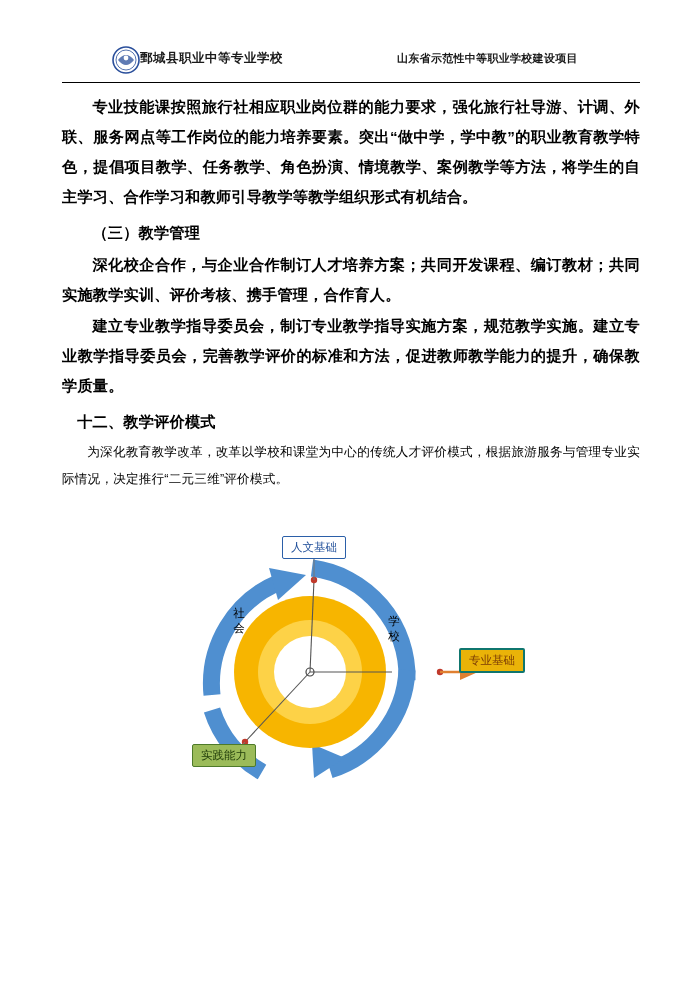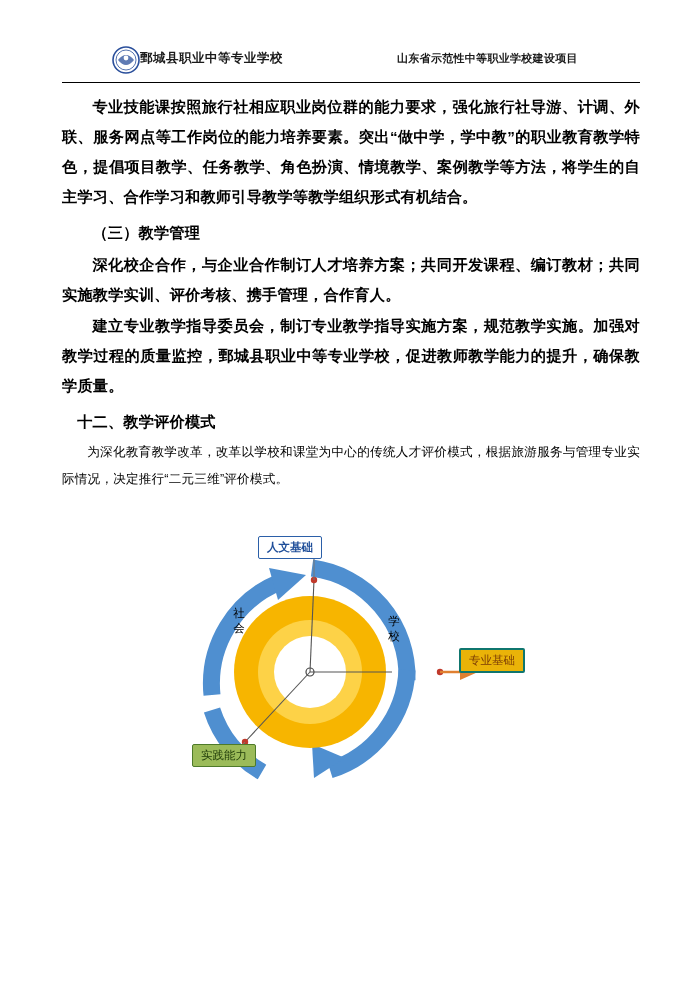--- a/index.html
+++ b/index.html
@@ -118,26 +118,25 @@
     font-family: "Liberation Sans", "DejaVu Sans", sans-serif;
     font-size: 11.5px;
     color: #000;
     text-align: center;
     box-sizing: border-box;
     padding: 3px 8px;
     border-radius: 2px;
     white-space: nowrap;
   }
   .lbl-humanities {
-    left: 196px;
+    left: 220px;
     top: 16px;
     border: 1px solid #2b5fa8;
     background: #ffffff;
     color: #1f4e99;
-    font-weight: bold;
   }
   .lbl-professional {
     left: 397px;
     top: 128px;
     border: 2px solid #0f766e;
     background: #eab308;
     color: #7a3b06;
   }
   .lbl-practice {
     left: 130px;
@@ -184,21 +183,21 @@
     </span>
     <span class="header-school">鄄城县职业中等专业学校</span>
     <span class="header-project">山东省示范性中等职业学校建设项目</span>
     <div class="header-rule"></div>
   </div>
 
   <div class="content">
     <p class="body">专业技能课按照旅行社相应职业岗位群的能力要求，强化旅行社导游、计调、外联、服务网点等工作岗位的能力培养要素。突出“做中学，学中教”的职业教育教学特色，提倡项目教学、任务教学、角色扮演、情境教学、案例教学等方法，将学生的自主学习、合作学习和教师引导教学等教学组织形式有机结合。</p>
     <p class="heading">（三）教学管理</p>
     <p class="body">深化校企合作，与企业合作制订人才培养方案；共同开发课程、编订教材；共同实施教学实训、评价考核、携手管理，合作育人。</p>
-    <p class="body">建立专业教学指导委员会，制订专业教学指导实施方案，规范教学实施。加强对教学过程的质量监控，鄄城县职业中等专业学校，促进教师教学能力的提升，确保教学质量。</p>
+    <p class="body">建立专业教学指导委员会，制订专业教学指导实施方案，规范教学实施。建立专业教学指导委员会，完善教学评价的标准和方法，促进教师教学能力的提升，确保教学质量。</p>
     <p class="heading flush">十二、教学评价模式</p>
     <p class="small">为深化教育教学改革，改革以学校和课堂为中心的传统人才评价模式，根据旅游服务与管理专业实际情况，决定推行“二元三维”评价模式。</p>
   </div>
 
   <div class="figure">
 
     <svg width="578" height="300" viewBox="0 0 578 300">
 
       <g>
 

